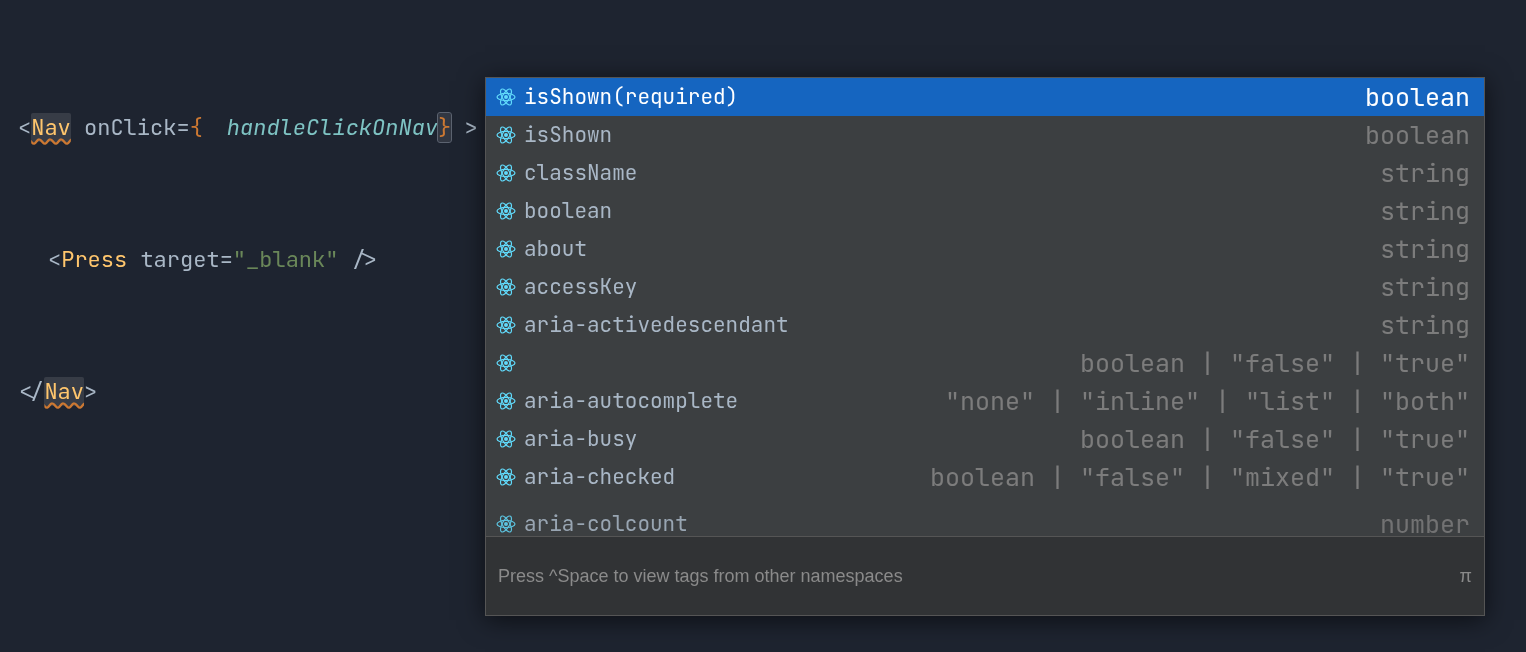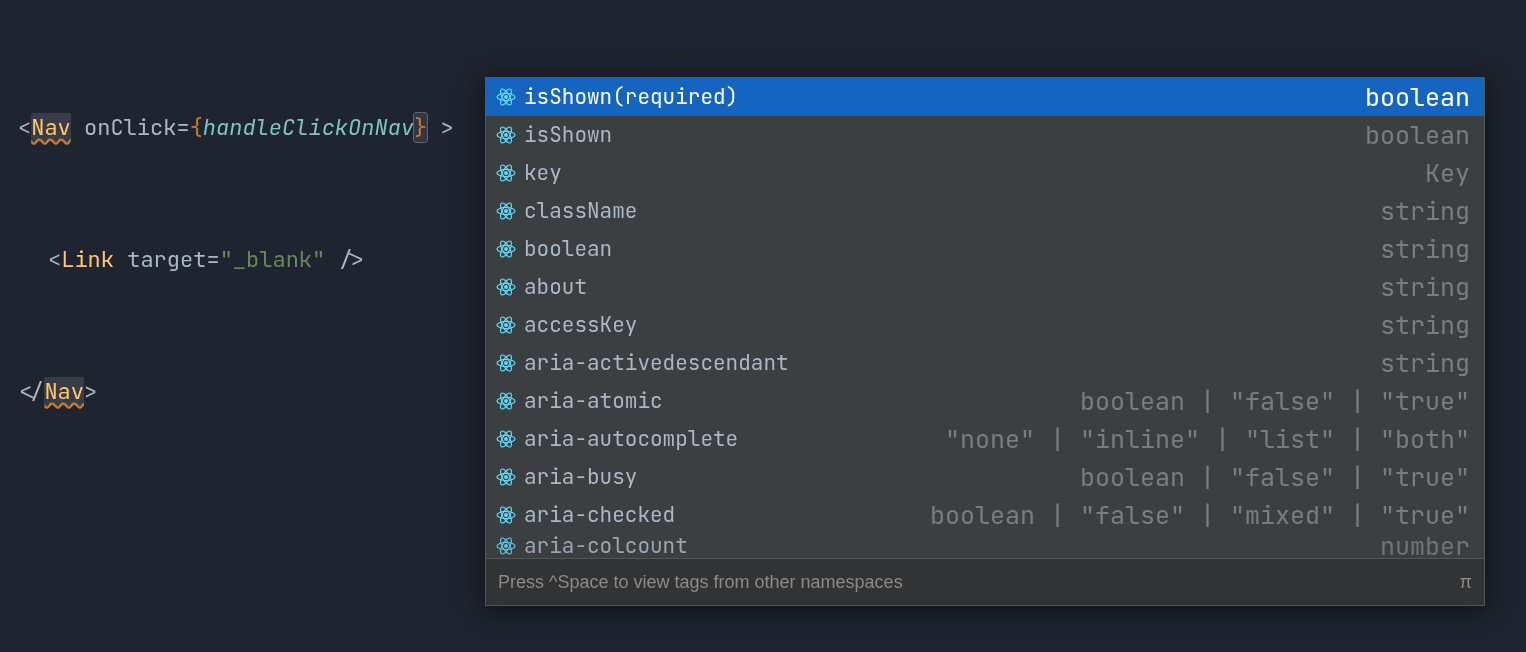--- a/index.html
+++ b/index.html
@@ -34,21 +34,21 @@
   .brace-hl {
     color: #cc7832;
     background: rgba(200,200,200,0.12);
     outline: 1px solid #5c6370;
     border-radius: 2px;
   }
   .tag-hl {
     background: rgba(200,200,200,0.15);
     border-radius: 2px;
   }
-  .expr { color: #7ec3c3; font-style: italic; }
+  .expr { color: #7ec3c3; font-style: italic; margin-left: 24px; }
   .string { color: #6a8759; }
 
   .popup {
     position: absolute;
     top: 77px;
     left: 485px;
     width: 1000px;
     background: #3c3f41;
     border: 1px solid #555;
     box-shadow: 0 4px 24px rgba(0,0,0,0.6);
@@ -75,28 +75,28 @@
   .popup-item .icon {
     width: 20px; height: 20px;
     margin-right: 8px;
     flex-shrink: 0;
   }
   .popup-item .name { flex: 0 0 auto; }
   .popup-item .req { color: #a9b7c6; }
   .popup-item.selected .req { color: #fff; }
   .popup-item .spacer { flex: 1; }
   .popup-item .type { color: #7c7c7c; font-size: 25px; white-space: nowrap; }
-  .popup-item.last-partial { height: 24px; overflow: hidden; opacity: 0.85; }
+  .popup-item.last-partial { height: 24px; overflow: hidden; opacity: 0.85; margin-top: 16px; }
   .popup-footer {
     background: #313335;
     border-top: 1px solid #555;
     color: #8a8a8a;
     font-family: -apple-system, 'Segoe UI', Arial, sans-serif;
     font-size: 18px;
-    padding: 4px 12px;
+    padding: 20px 12px;
     display: flex;
     align-items: center;
   }
   .popup-footer .spacer { flex: 1; }
   .popup-footer .pi { color: #8a8a8a; font-size: 18px; }
 </style>
 </head>
 <body>
 
 <svg width="0" height="0" style="position:absolute">
@@ -105,21 +105,21 @@
       <circle cx="10" cy="10" r="2" fill="#61dafb"></circle>
       <ellipse cx="10" cy="10" rx="9" ry="3.6" fill="none" stroke="#61dafb" stroke-width="1.2"></ellipse>
       <ellipse cx="10" cy="10" rx="9" ry="3.6" fill="none" stroke="#61dafb" stroke-width="1.2" transform="rotate(60 10 10)"></ellipse>
       <ellipse cx="10" cy="10" rx="9" ry="3.6" fill="none" stroke="#61dafb" stroke-width="1.2" transform="rotate(-60 10 10)"></ellipse>
     </g>
   </defs>
 </svg>
 
 <div class="editor">
   <span class="code-line"><span class="punct">&lt;</span><span class="tag tag-hl tag-warn">Nav</span> <span class="attr">onClick</span><span class="equals">=</span><span class="brace">{</span><span class="expr">handleClickOnNav</span><span class="brace-hl">}</span> <span class="punct">&gt;</span></span>
-  <span class="code-line"><span class="indent"></span><span class="punct">&lt;</span><span class="tag">Link</span> <span class="attr">target</span><span class="equals">=</span><span class="string">"_blank"</span> <span class="punct">/&gt;</span></span>
+  <span class="code-line"><span class="indent"></span><span class="punct">&lt;</span><span class="tag">Press</span> <span class="attr">target</span><span class="equals">=</span><span class="string">"_blank"</span> <span class="punct">/&gt;</span></span>
   <span class="code-line"><span class="punct">&lt;/</span><span class="close-tag tag-hl tag-warn">Nav</span><span class="punct">&gt;</span></span>
 </div>
 
 <div class="popup">
   <div class="popup-list" id="popup-list">
       <div class="popup-item selected">
         <svg viewBox="0 0 20 20" class="icon">
           <use href="#react-atom"></use>
         </svg>
         <span class="name">isShown</span>
@@ -132,28 +132,20 @@
           <use href="#react-atom"></use>
         </svg>
         <span class="name">isShown</span>
         <span class="spacer"></span>
         <span class="type">boolean</span>
       </div>
       <div class="popup-item">
         <svg viewBox="0 0 20 20" class="icon">
           <use href="#react-atom"></use>
         </svg>
-        <span class="name">key</span>
-        <span class="spacer"></span>
-        <span class="type">Key</span>
-      </div>
-      <div class="popup-item">
-        <svg viewBox="0 0 20 20" class="icon">
-          <use href="#react-atom"></use>
-        </svg>
         <span class="name">className</span>
         <span class="spacer"></span>
         <span class="type">string</span>
       </div>
       <div class="popup-item">
         <svg viewBox="0 0 20 20" class="icon">
           <use href="#react-atom"></use>
         </svg>
         <span class="name">boolean</span>
         <span class="spacer"></span>
@@ -180,21 +172,20 @@
           <use href="#react-atom"></use>
         </svg>
         <span class="name">aria-activedescendant</span>
         <span class="spacer"></span>
         <span class="type">string</span>
       </div>
       <div class="popup-item">
         <svg viewBox="0 0 20 20" class="icon">
           <use href="#react-atom"></use>
         </svg>
-        <span class="name">aria-atomic</span>
         <span class="spacer"></span>
         <span class="type">boolean | "false" | "true"</span>
       </div>
       <div class="popup-item">
         <svg viewBox="0 0 20 20" class="icon">
           <use href="#react-atom"></use>
         </svg>
         <span class="name">aria-autocomplete</span>
         <span class="spacer"></span>
         <span class="type">"none" | "inline" | "list" | "both"</span>

